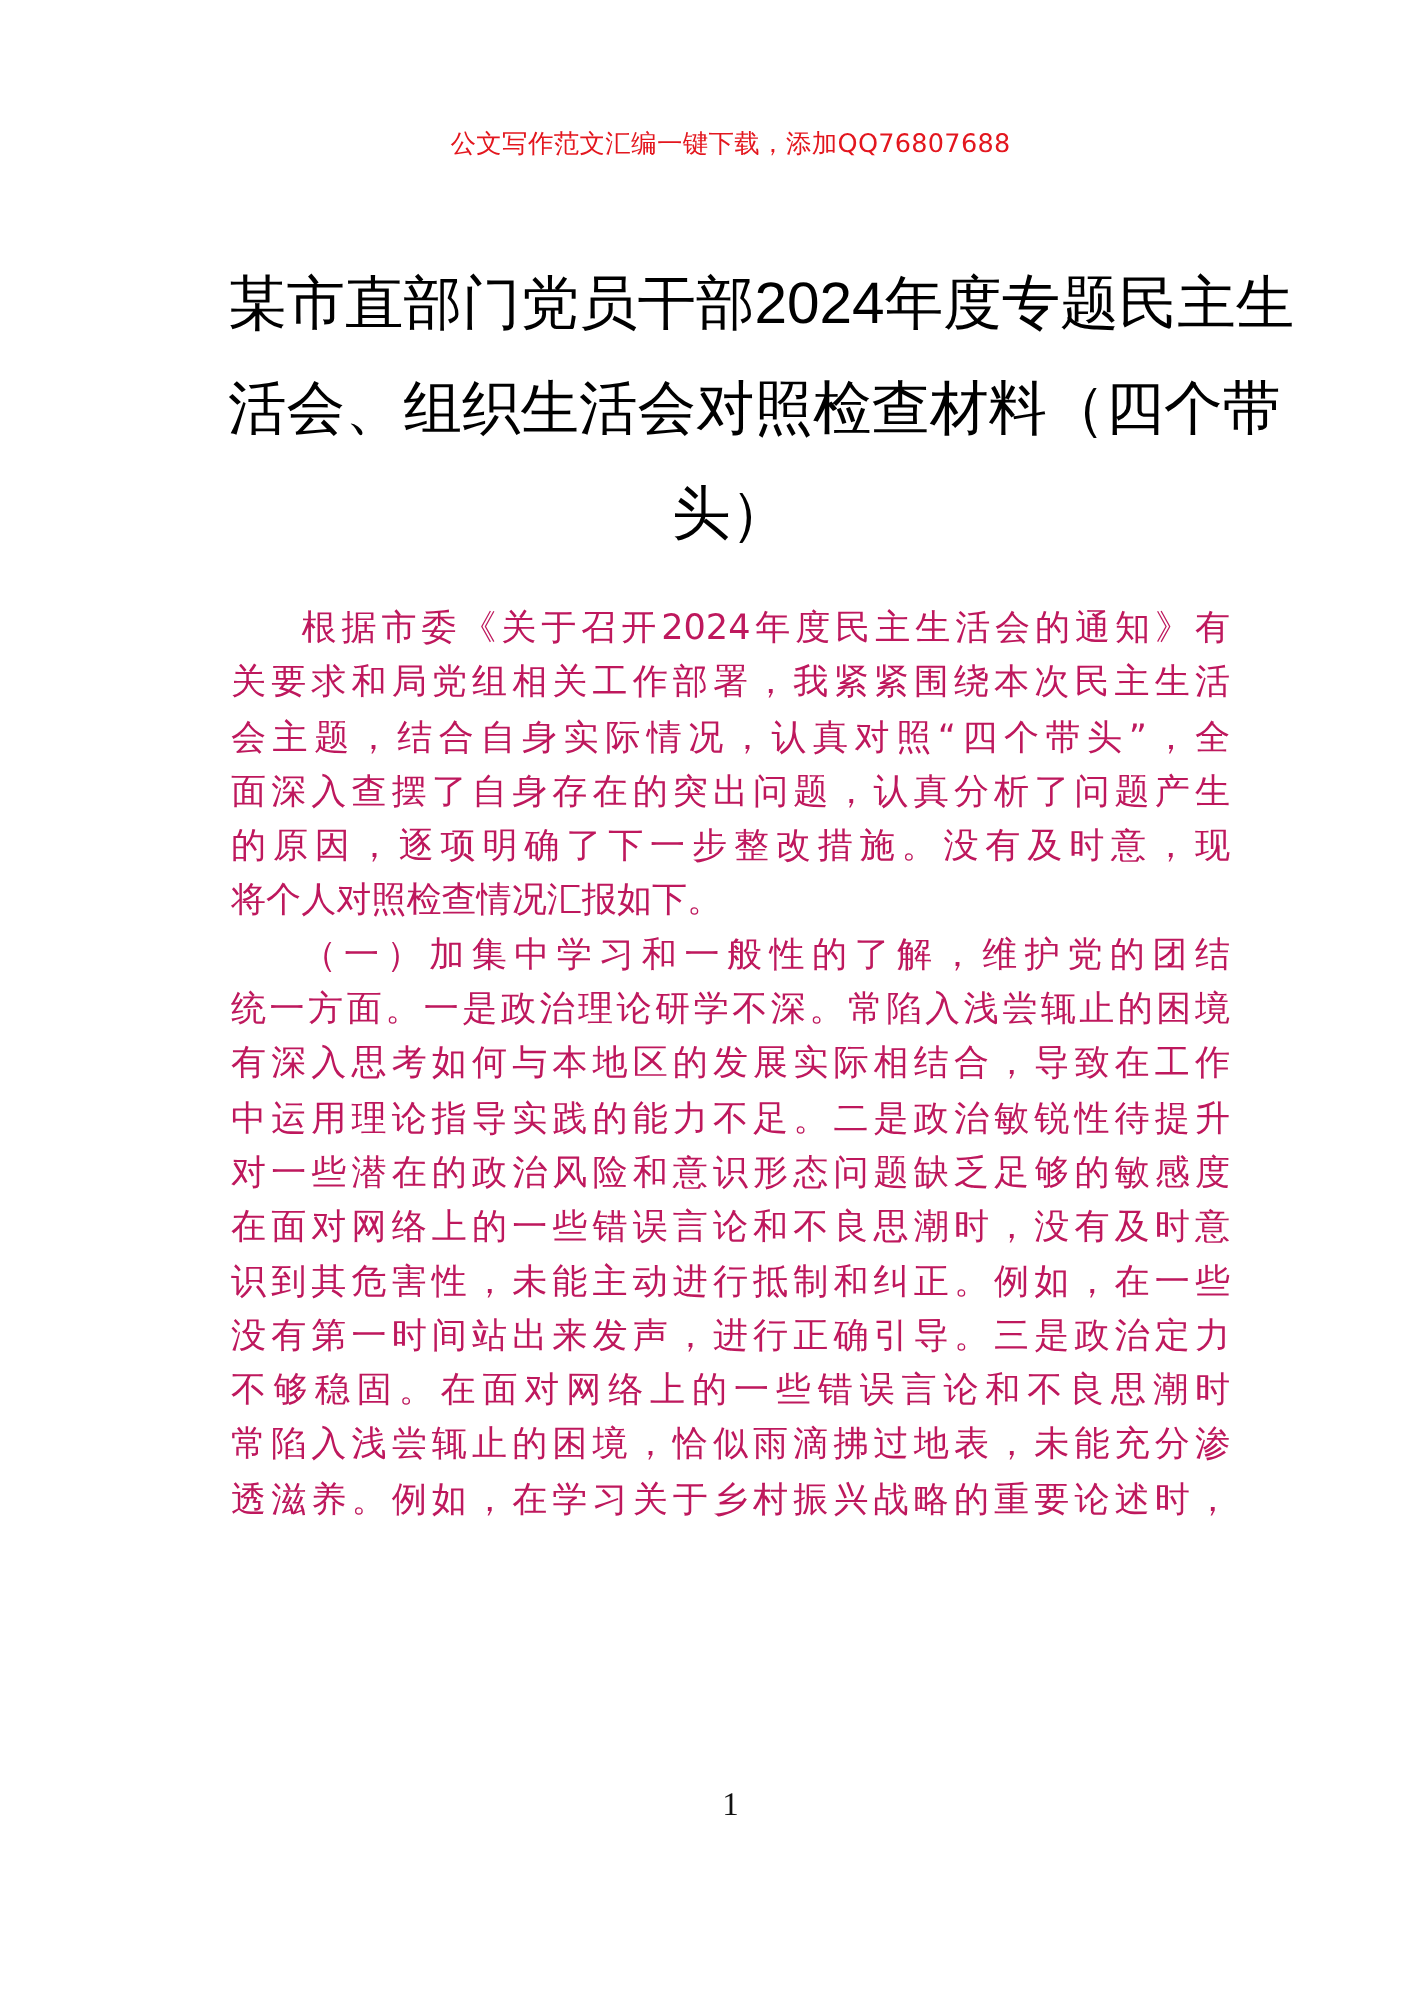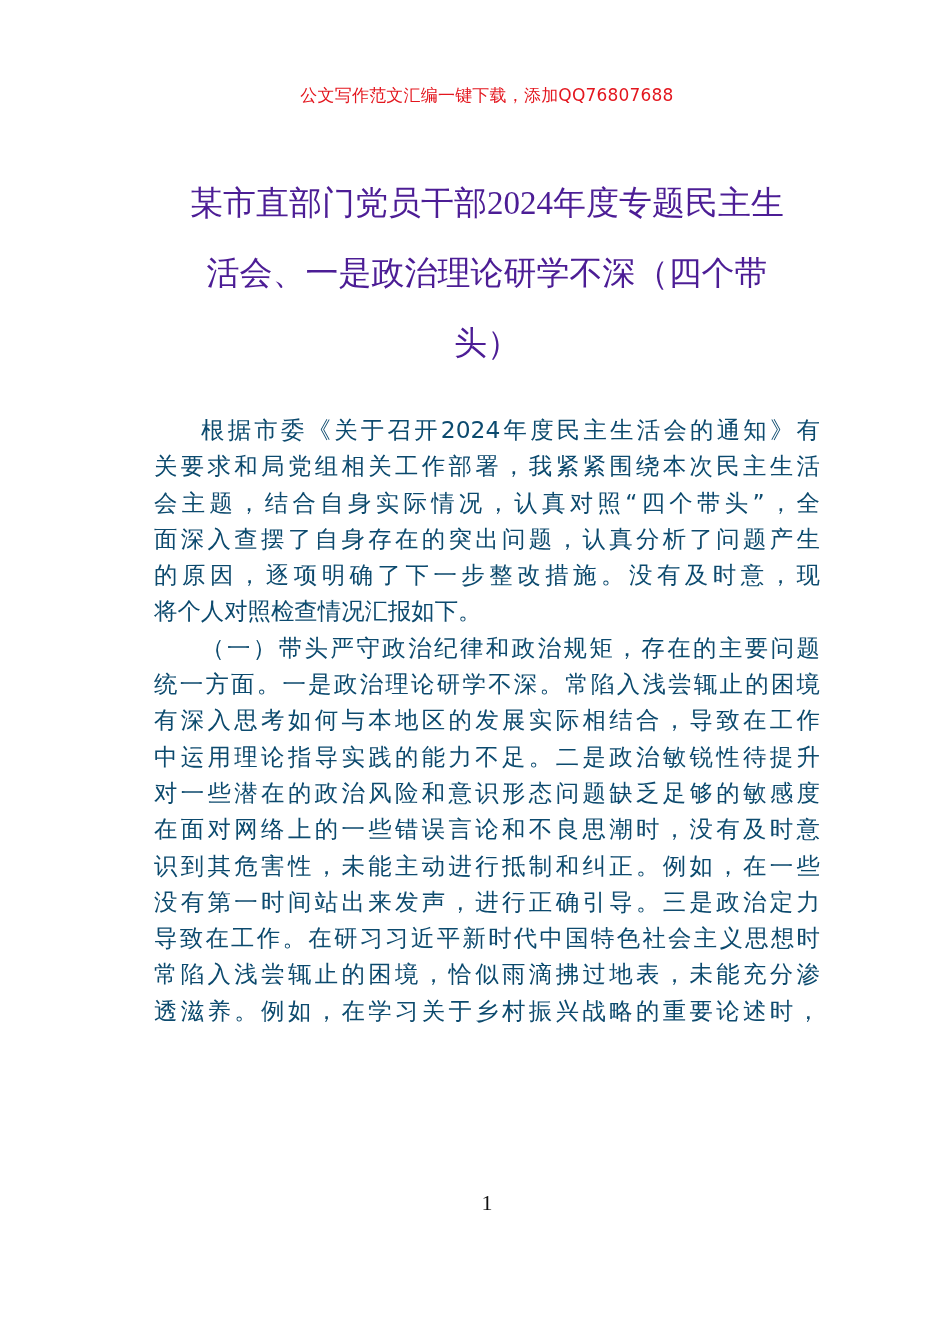--- a/index.html
+++ b/index.html
@@ -4,63 +4,63 @@
 <style>
   html, body { margin: 0; padding: 0; background: #ffffff; }
   body { width: 950px; height: 1344px; position: relative; overflow: hidden; }
   .page { position: absolute; left: 0; top: 0; width: 950px; height: 1344px; background: #fff; margin-left: 12px; }
   .watermark {
     position: absolute; top: 84px; left: 0; width: 950px; text-align: center;
     color: #e3161e; font-family: "DejaVu Sans", sans-serif; font-size: 17px; letter-spacing: 0.2px;
   }
   .title {
     position: absolute; top: 168px; left: 140px; width: 670px; text-align: center;
-    font-family: Liberation Serif, serif; font-size: 33px; color: #4c1d95; line-height: 70px;
+    font-family: Liberation Sans, sans-serif; font-size: 39px; color: #000000; line-height: 70px;
   }
   .title .line { display: block; white-space: nowrap; }
   .body {
-    position: absolute; top: 412px; left: 142px; width: 666px;
-    font-family: "DejaVu Sans", sans-serif; font-size: 23.4px; color: #0c4a6e; line-height: 36.3px;
+    position: absolute; top: 400px; left: 142px; width: 666px;
+    font-family: "DejaVu Sans", sans-serif; font-size: 23.4px; color: #be185d; line-height: 36.3px;
   }
   .body .line { display: block; white-space: nowrap; text-align: justify; text-align-last: justify; }
   .body .line.last { text-align-last: left; }
   .body .line.indent { padding-left: 47px; }
   .page-number {
     position: absolute; top: 1190px; left: 0; width: 950px; text-align: center;
     font-family: "Liberation Serif", serif; font-size: 22px; color: #111;
   }
 </style>
 </head>
 <body>
 
 <div class="page">
 
   <div class="watermark">公文写作范文汇编一键下载，添加QQ76807688</div>
 
   <div class="title">
     <span class="line">某市直部门党员干部2024年度专题民主生</span>
-    <span class="line">活会、一是政治理论研学不深（四个带</span>
+    <span class="line">活会、组织生活会对照检查材料（四个带</span>
     <span class="line">头）</span>
   </div>
 
   <div class="body">
     <span class="line indent">根据市委《关于召开2024年度民主生活会的通知》有</span>
     <span class="line">关要求和局党组相关工作部署，我紧紧围绕本次民主生活</span>
     <span class="line">会主题，结合自身实际情况，认真对照“四个带头”，全</span>
     <span class="line">面深入查摆了自身存在的突出问题，认真分析了问题产生</span>
     <span class="line">的原因，逐项明确了下一步整改措施。没有及时意，现</span>
     <span class="line last">将个人对照检查情况汇报如下。</span>
-    <span class="line indent">（一）带头严守政治纪律和政治规矩，存在的主要问题</span>
+    <span class="line indent">（一）加集中学习和一般性的了解，维护党的团结</span>
     <span class="line">统一方面。一是政治理论研学不深。常陷入浅尝辄止的困境</span>
     <span class="line">有深入思考如何与本地区的发展实际相结合，导致在工作</span>
     <span class="line">中运用理论指导实践的能力不足。二是政治敏锐性待提升</span>
     <span class="line">对一些潜在的政治风险和意识形态问题缺乏足够的敏感度</span>
     <span class="line">在面对网络上的一些错误言论和不良思潮时，没有及时意</span>
     <span class="line">识到其危害性，未能主动进行抵制和纠正。例如，在一些</span>
     <span class="line">没有第一时间站出来发声，进行正确引导。三是政治定力</span>
-    <span class="line">导致在工作。在研习习近平新时代中国特色社会主义思想时</span>
+    <span class="line">不够稳固。在面对网络上的一些错误言论和不良思潮时</span>
     <span class="line">常陷入浅尝辄止的困境，恰似雨滴拂过地表，未能充分渗</span>
     <span class="line">透滋养。例如，在学习关于乡村振兴战略的重要论述时，</span>
   </div>
 
   <div class="page-number">1</div>
 
 </div>
 
 </body></html>

